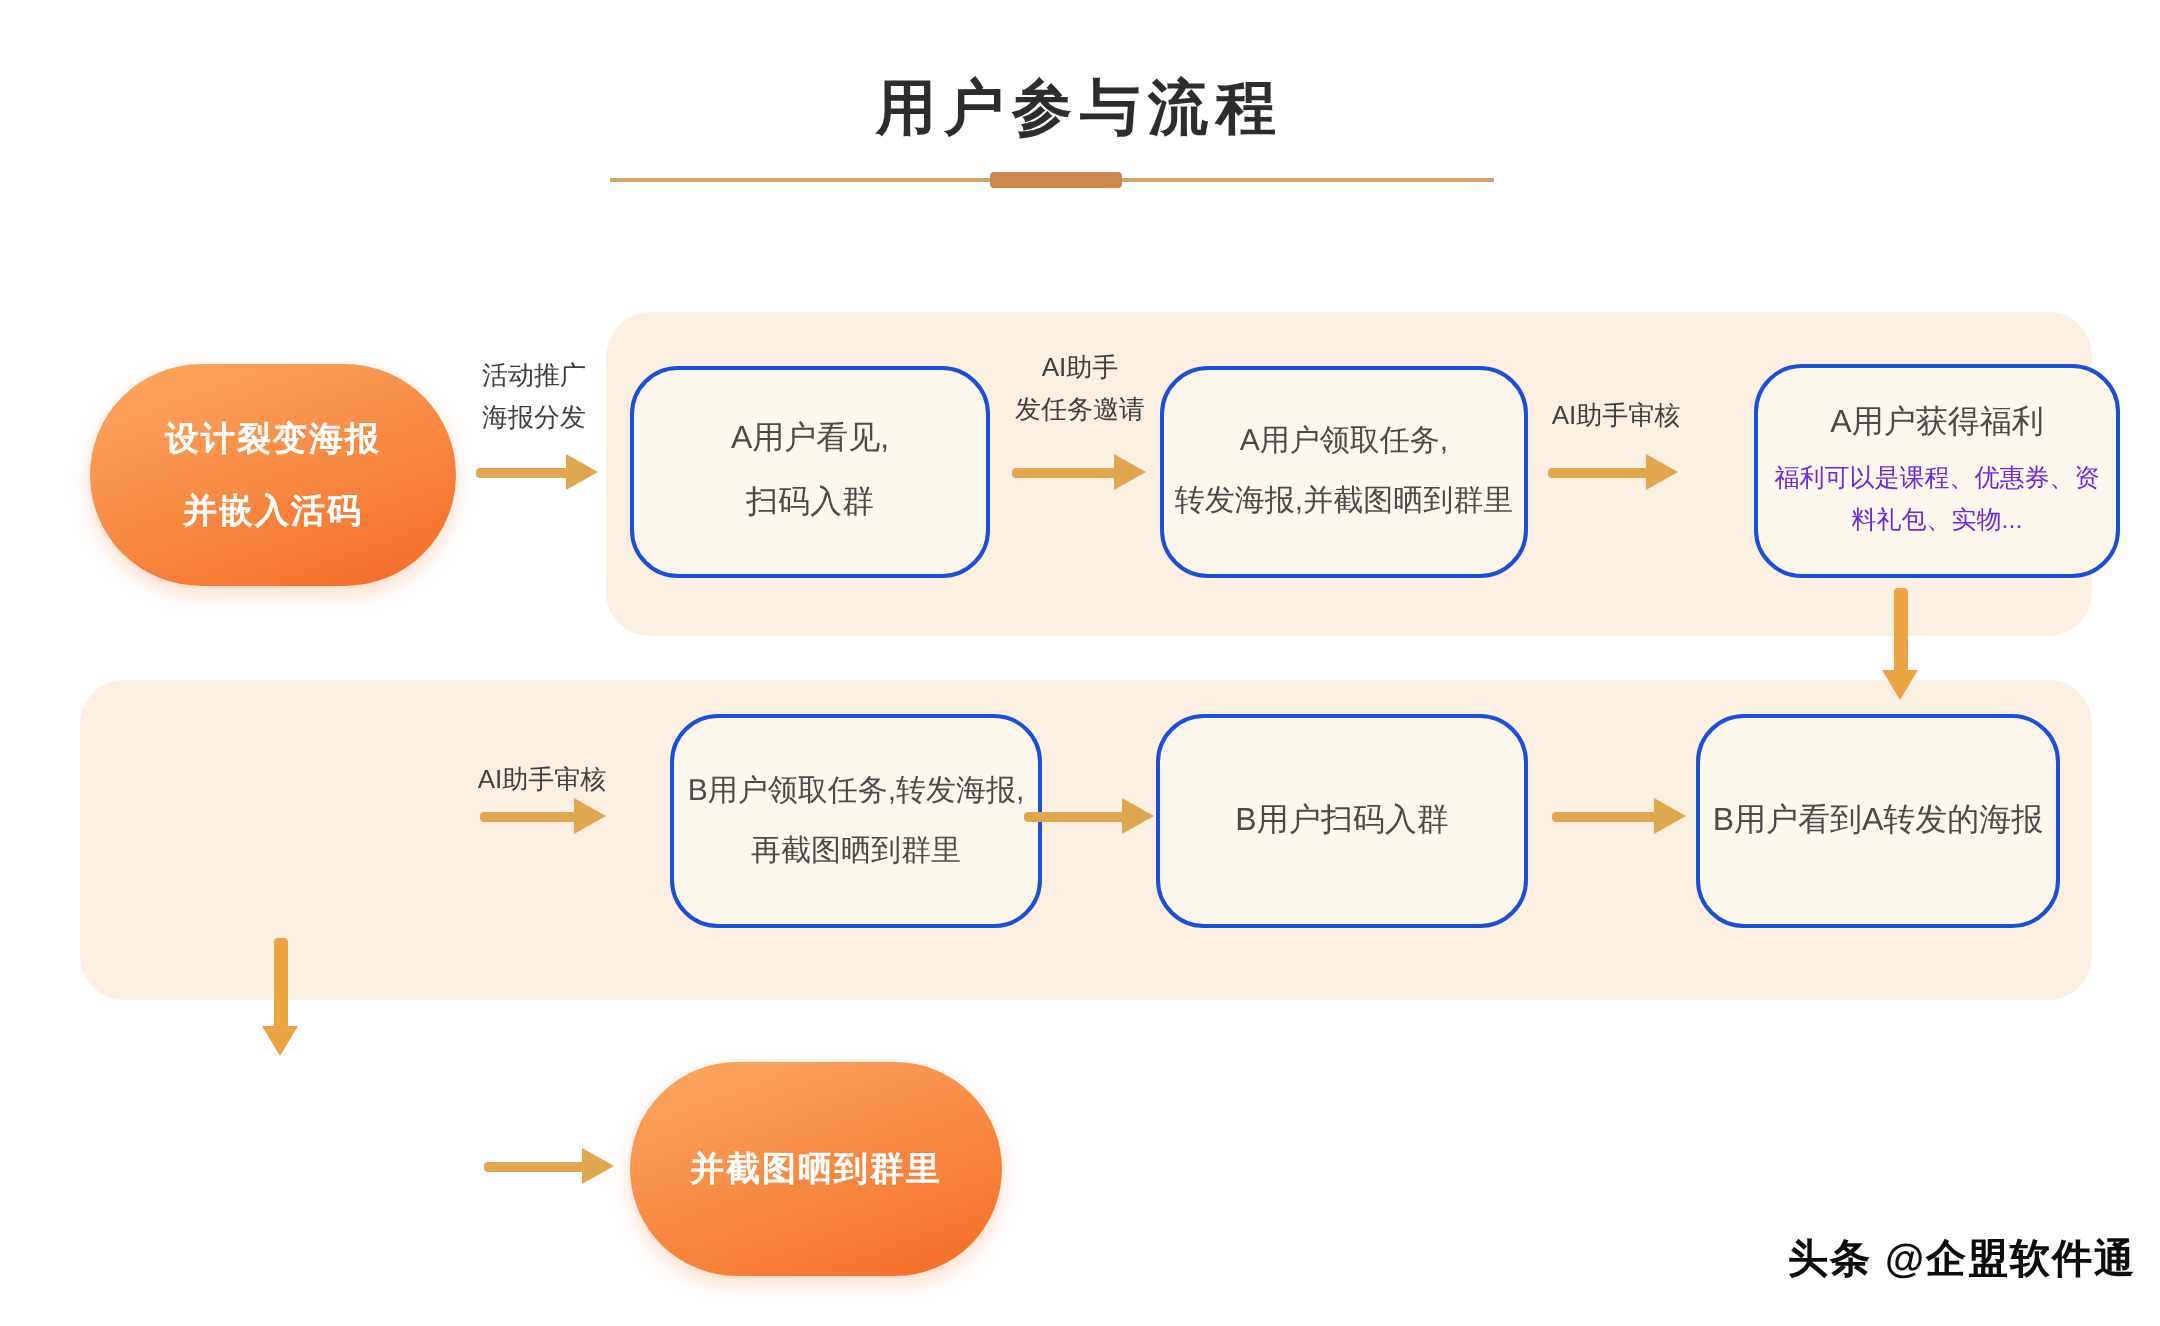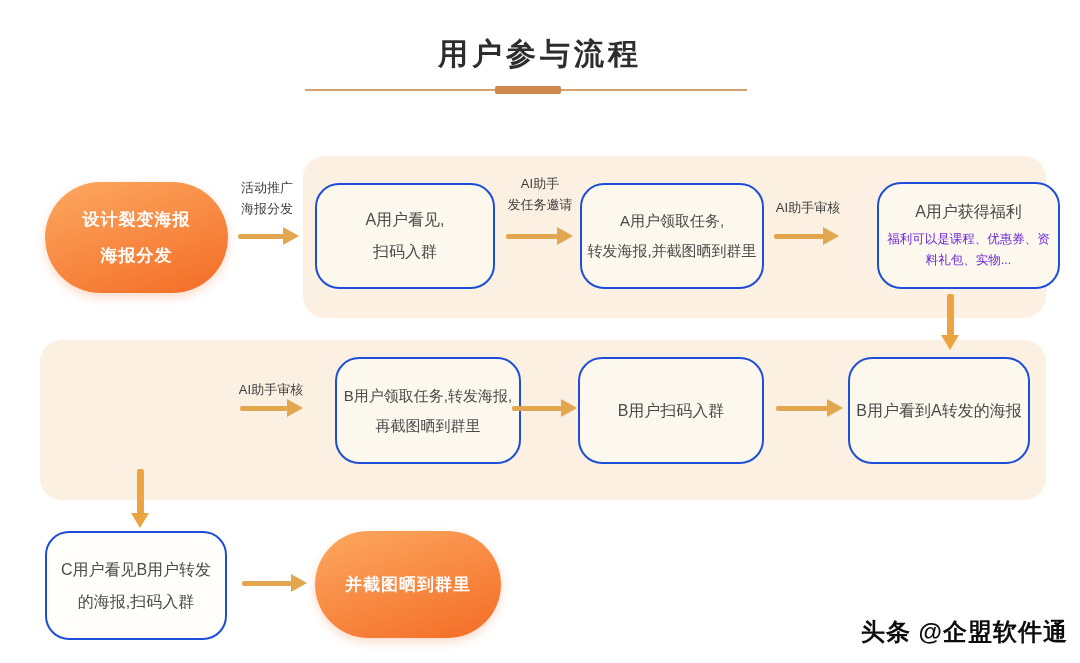--- a/index.html
+++ b/index.html
@@ -59,38 +59,38 @@
   .va1 { left:947px; top:294px; height:42px; }
   .va2 { left:137px; top:469px; height:45px; }
 
   .arrow-label { position:absolute; font-size:13px; color:#3e3e3e; text-align:center;
                  line-height:1.65; white-space:pre-line; }
   .lab1 { left:230px; top:177px; width:74px; }
   .lab2 { left:498px; top:173px; width:84px; }
   .lab3 { left:770px; top:197px; width:76px; }
   .labB { left:236px; top:379px; width:70px; }
 
-  .watermark { position:absolute; top:616px; right:12px; font-size:24px; font-weight:bold;
+  .watermark { position:absolute; top:616px; right:12px; font-size:20px; font-weight:bold;
                color:#0d0d0d; letter-spacing:1px;
                text-shadow:2px 2px 0 rgba(255,255,255,.95), -1px -1px 0 rgba(255,255,255,.6); }
 </style>
 </head>
 <body>
 
 <div class="canvas">
 
   <div class="title">用户参与流程</div>
   <div class="divider-line"></div>
   <div class="divider-accent"></div>
 
   <div class="band band1"></div>
   <div class="band band2"></div>
 
   <div class="pill pill-start">设计裂变海报
-海报分发</div>
+并嵌入活码</div>
 
   <div class="arrow-label lab1">活动推广
 海报分发</div>
   <div class="h-arrow ha1"></div>
 
   <div class="box box-a1">A用户看见,
 扫码入群</div>
 
   <div class="arrow-label lab2">AI助手
 发任务邀请</div>
@@ -118,20 +118,18 @@
 再截图晒到群里</div>
   <div class="h-arrow hb2"></div>
 
   <div class="box box-b3">B用户扫码入群</div>
   <div class="h-arrow hb3"></div>
 
   <div class="box box-b4">B用户看到A转发的海报</div>
 
   <div class="v-arrow va2"></div>
 
-  <div class="box box-c">C用户看见B用户转发
-的海报,扫码入群</div>
   <div class="h-arrow hc1"></div>
   <div class="pill pill-end">并截图晒到群里</div>
 
   <div class="watermark">头条 @企盟软件通</div>
 
 </div>
 
 </body></html>

